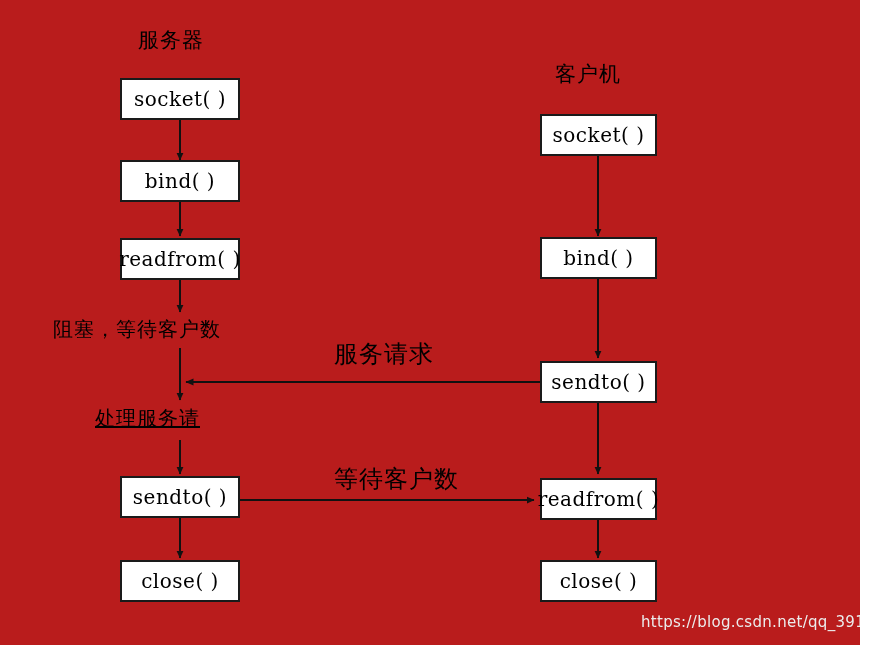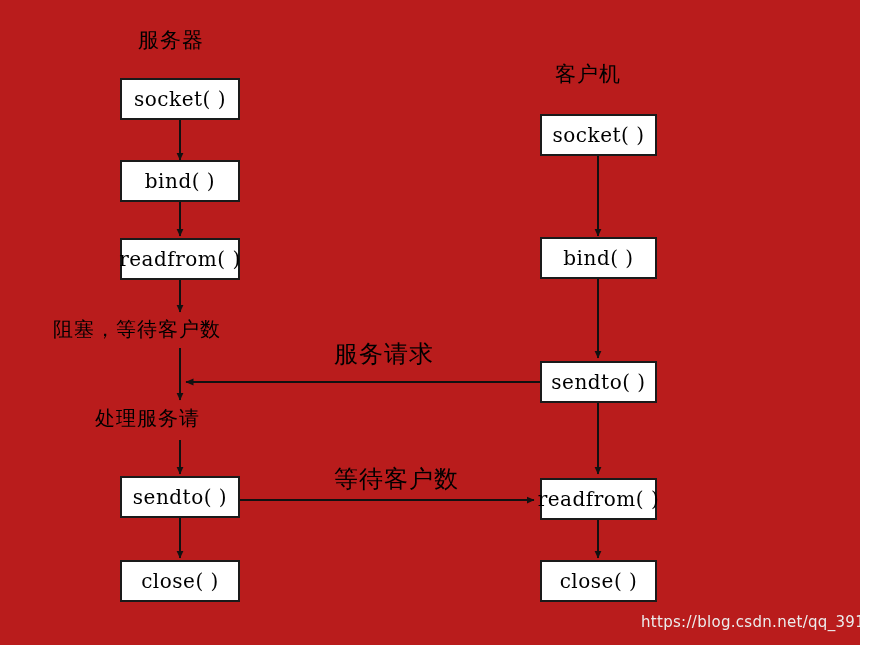--- a/index.html
+++ b/index.html
@@ -114,21 +114,21 @@
     <span class="node-label">readfrom( )</span>
   </div>
   <div class="node-box" style="left:120px; top:476px; width:120px; height:42px;">
     <span class="node-label">sendto( )</span>
   </div>
   <div class="node-box" style="left:120px; top:560px; width:120px; height:42px;">
     <span class="node-label">close( )</span>
   </div>
 
   <div class="note-text" style="left:53px; top:316px;">阻塞，等待客户数</div>
-  <div class="note-text" style="left:95px; top:405px;">处理服务请</div>
+  <div class="note-text" style="left:95px; top:405px;text-decoration:underline;">处理服务请</div>
 
   <div class="node-box" style="left:540px; top:114px; width:117px; height:42px;">
     <span class="node-label">socket( )</span>
   </div>
   <div class="node-box" style="left:540px; top:237px; width:117px; height:42px;">
     <span class="node-label">bind( )</span>
   </div>
   <div class="node-box" style="left:540px; top:361px; width:117px; height:42px;">
     <span class="node-label">sendto( )</span>
   </div>

